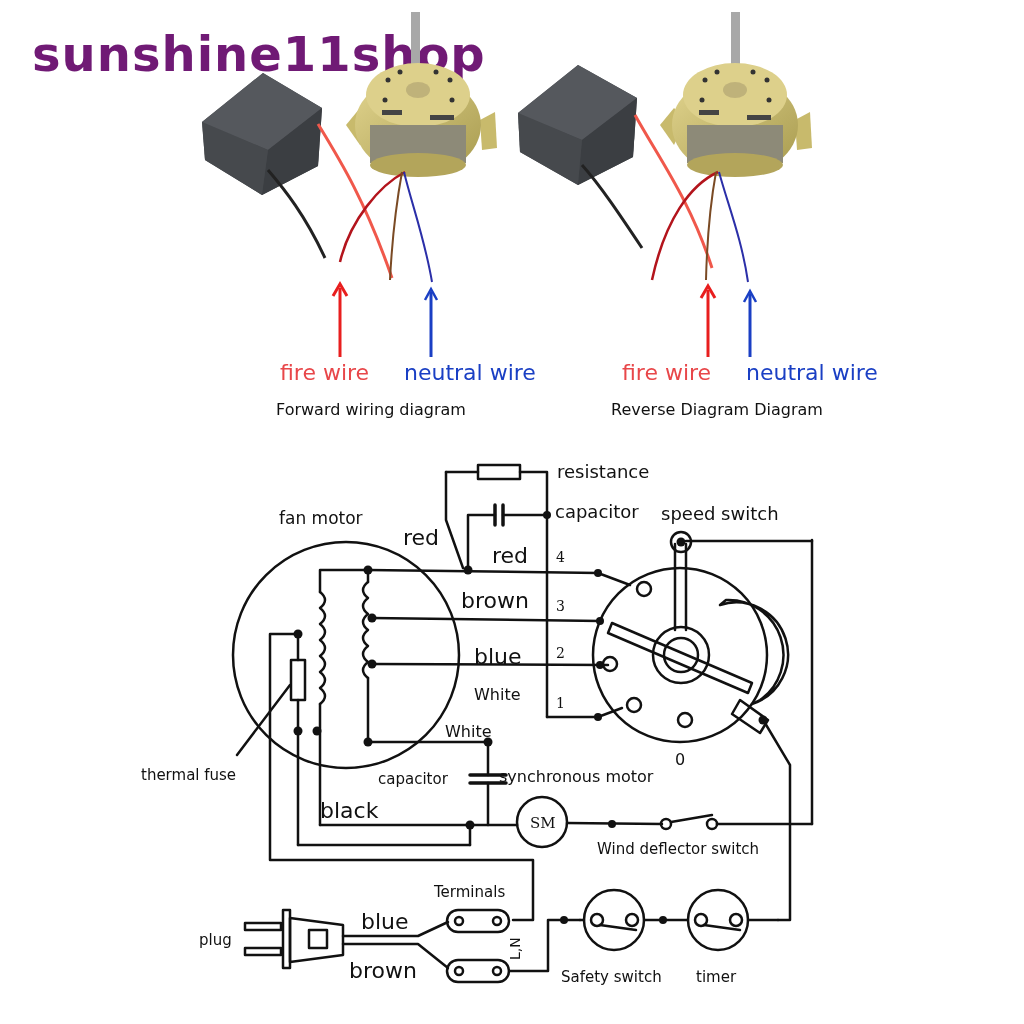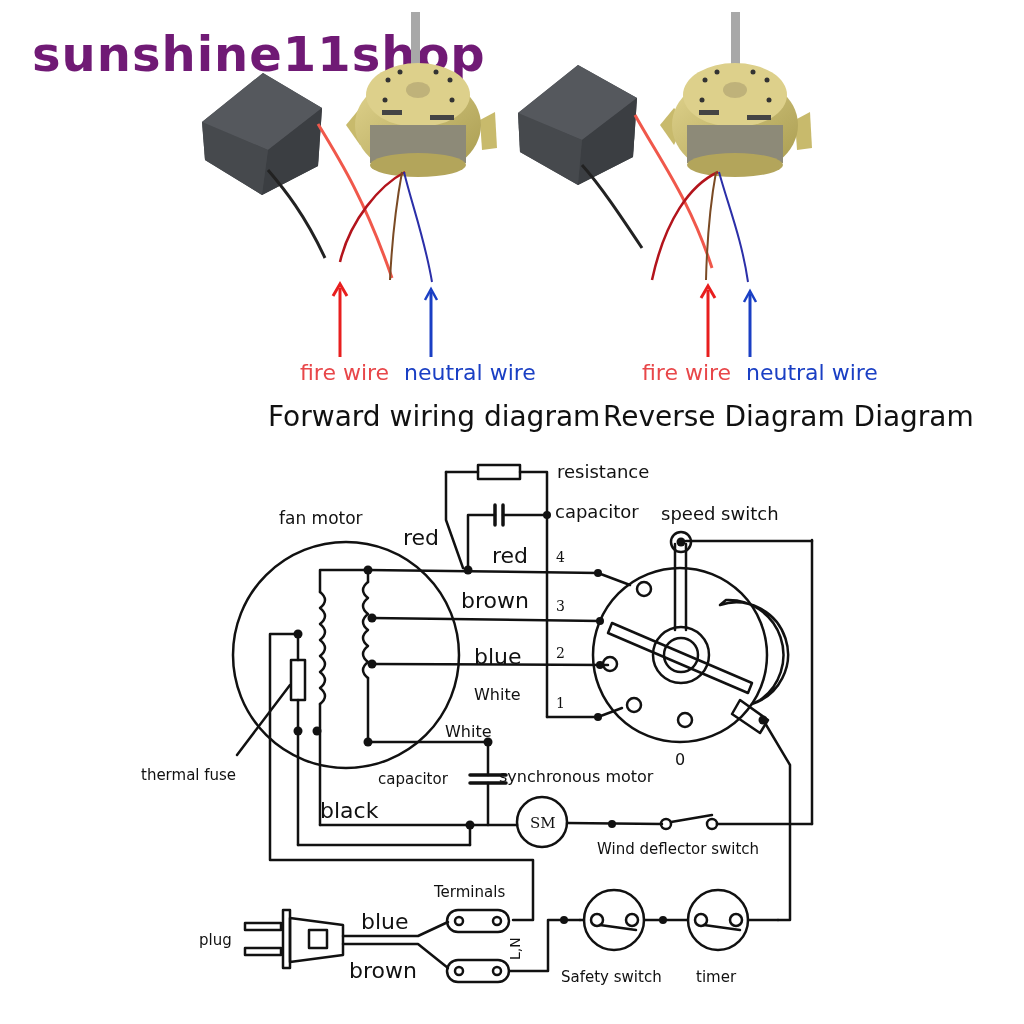--- a/index.html
+++ b/index.html
@@ -1,21 +1,21 @@
 <!DOCTYPE html>
 <html><head>
 <meta charset="utf-8">
 <style>
   html, body { margin:0; padding:0; background:#ffffff; }
   body { width:1024px; height:1024px; position:relative; overflow:hidden; font-family:"DejaVu Sans", sans-serif; }
   .watermark { position:absolute; left:32px; top:26px; font-size:48px; font-weight:bold; color:#701a75; letter-spacing:1px; font-family:"DejaVu Sans", sans-serif; }
   .lbl { position:absolute; white-space:nowrap; font-family:"DejaVu Sans", sans-serif; }
-  .fire { color:#e8474a; font-size:22px;margin-left:20px; }
+  .fire { color:#e8474a; font-size:22px; }
   .neutral { color:#1a3fc4; font-size:22px;text-align:center; }
-  .caption { color:#111; font-size:28px; }
+  .caption { color:#111; font-size:16px;margin-left:8px; }
   svg { position:absolute; left:0; top:0; }
   .d { font-family:"DejaVu Sans", sans-serif; fill:#111; }
   .serif { font-family:"DejaVu Serif", serif; fill:#111; }
 </style>
 </head>
 <body>
 
 <div class="watermark">sunshine11shop</div>
 
 <svg width="1024" height="440" viewBox="0 0 1024 440">

